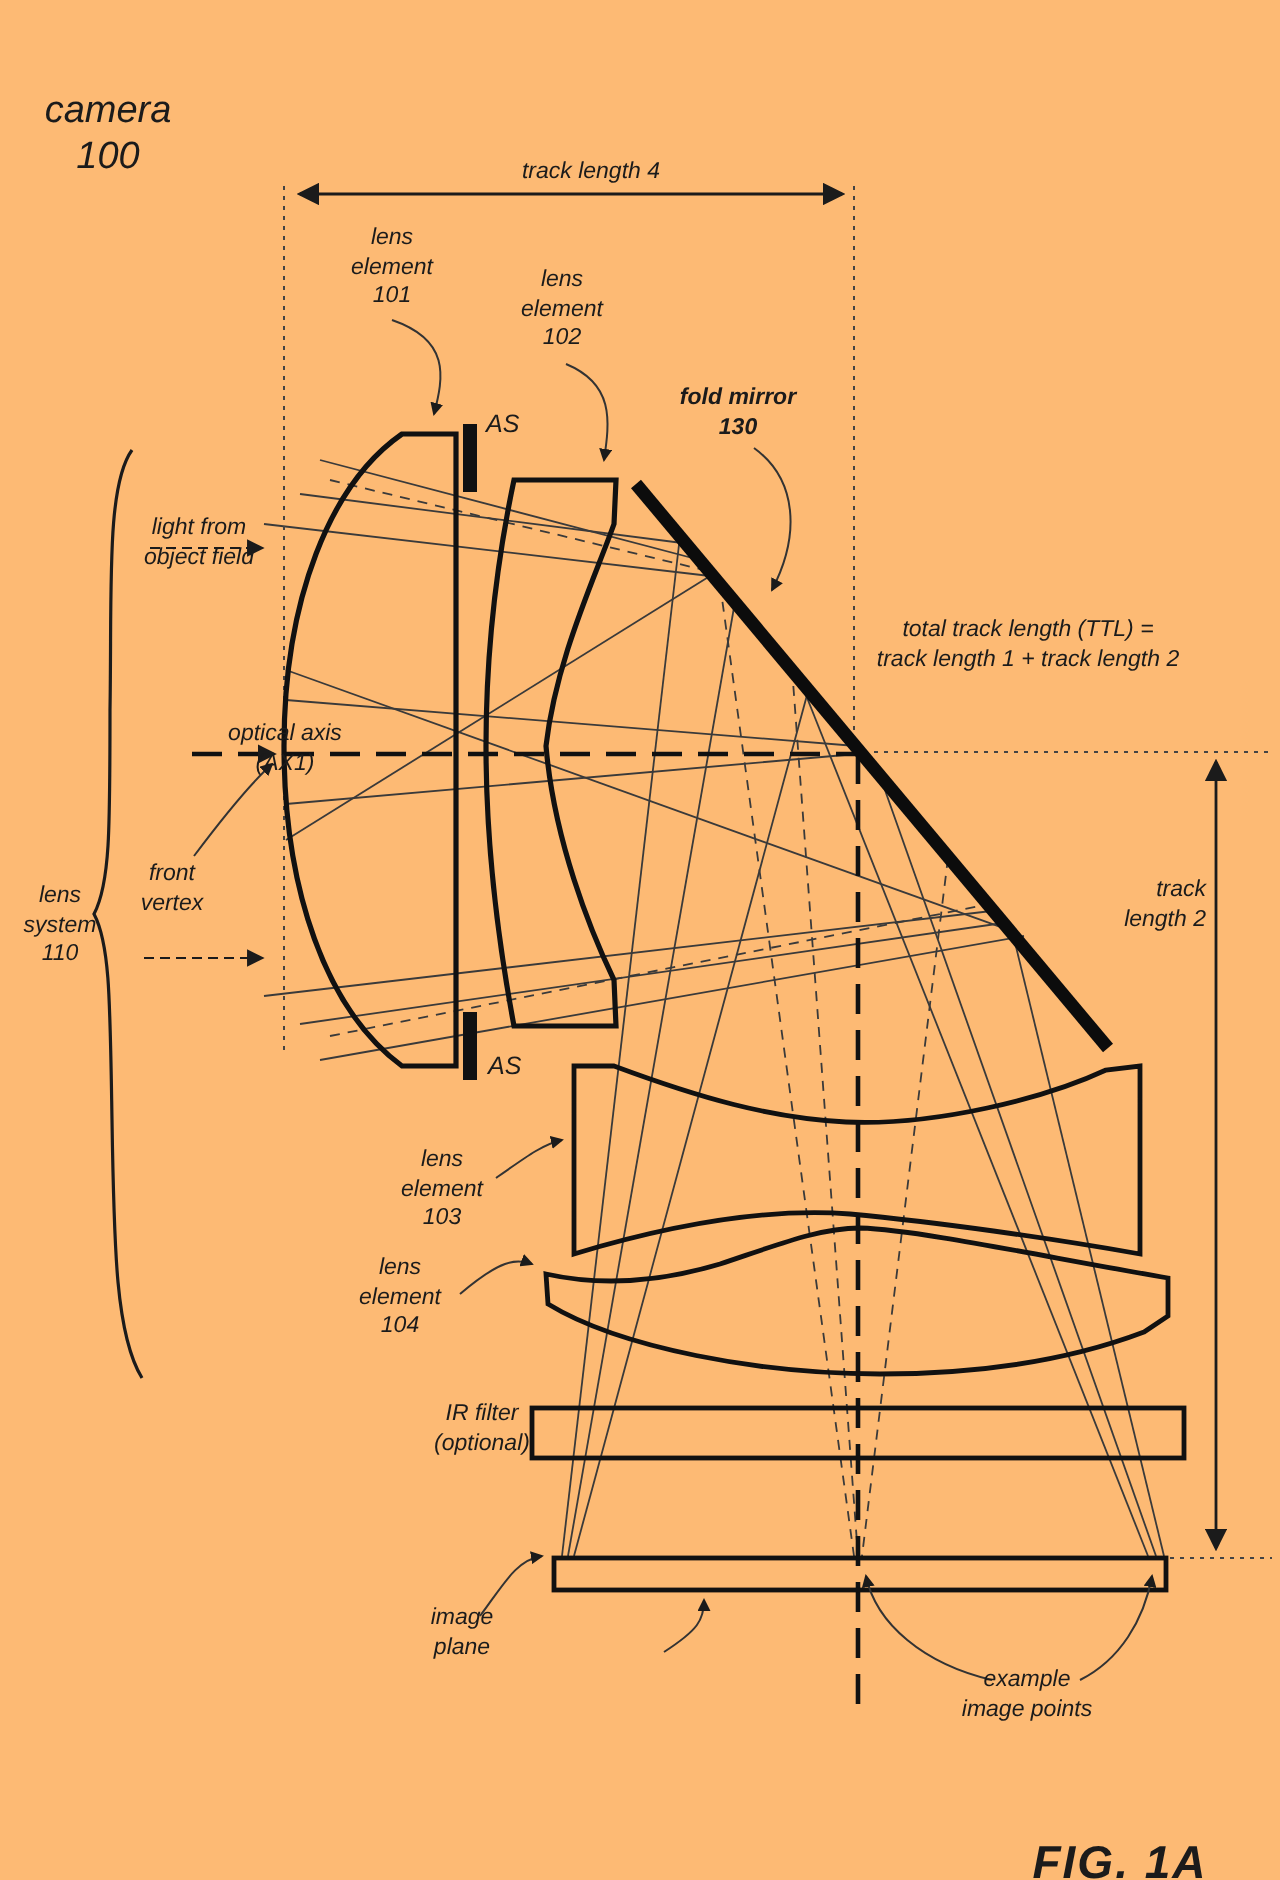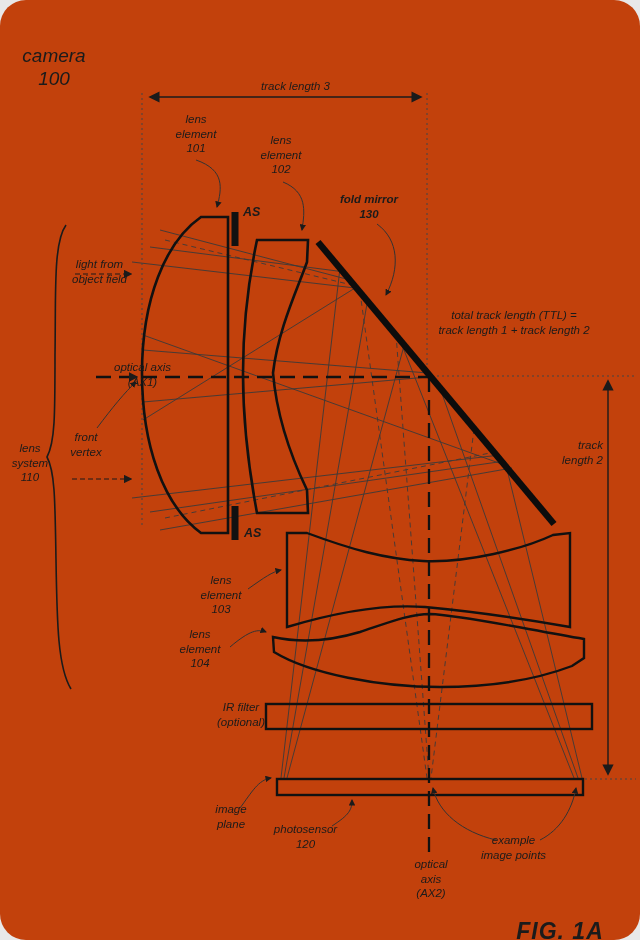--- a/index.html
+++ b/index.html
@@ -1,29 +1,28 @@
 <!DOCTYPE html>
 <html><head>
 <meta charset="utf-8">
 <style>
   html,body{margin:0;padding:0;background:#e8e8e8;}
   .stage{
-    position:relative;width:640px;height:940px;background:#c2410c;
+    position:relative;width:640px;height:940px;background:#fdba74;
     font-family:"Liberation Sans",sans-serif;color:#1b1b1b;overflow:hidden;
     margin:0 auto;
-    border-radius:26px;
   }
   .stage svg{position:absolute;left:0;top:0;}
   .lbl{
     position:absolute;font-style:italic;font-size:11.5px;line-height:1.28;
     text-align:center;white-space:pre-line;color:#1b1b1b;
   }
   .lbl.big{font-size:19px;line-height:1.22;}
   .lbl.fig{font-size:23px;font-weight:bold;line-height:1.1;letter-spacing:1px;}
-  .lbl.as{font-size:12.5px;text-align:left;font-weight:bold;}
+  .lbl.as{font-size:12.5px;text-align:left;font-weight:normal;}
   .lbl.right{text-align:right;}
 </style>
 </head>
 <body>
 
 <div class="stage">
 
   <svg width="640" height="940" viewBox="0 0 640 940">
     <defs>
       <marker id="ah" viewBox="0 0 10 10" refX="8.5" refY="5" markerWidth="8" markerHeight="8" orient="auto-start-reverse">
@@ -107,21 +106,21 @@
       <path d="M240,808 C252,792 258,780 271,778" marker-end="url(#ahs)"></path>
       <path d="M332,826 C349,815 352,810 352,800" marker-end="url(#ahs)"></path>
       <path d="M496,840 C462,832 438,812 433,788" marker-end="url(#ahs)"></path>
       <path d="M540,840 C560,830 572,810 576,788" marker-end="url(#ahs)"></path>
     </g>
   </svg>
 
   <div class="lbl big" style="left:16px;top:44px;width:76px;">camera
 100</div>
 
-  <div class="lbl" style="left:233px;top:79px;width:125px;">track length 3</div>
+  <div class="lbl" style="left:233px;top:79px;width:125px;">track length 4</div>
 
   <div class="lbl" style="left:158px;top:112px;width:76px;">lens
 element
 101</div>
 
   <div class="lbl" style="left:243px;top:133px;width:76px;">lens
 element
 102</div>
 
   <div class="lbl as" style="left:243px;top:204px;width:28px;">AS</div>
@@ -157,25 +156,20 @@
   <div class="lbl" style="left:162px;top:627px;width:76px;">lens
 element
 104</div>
 
   <div class="lbl" style="left:201px;top:700px;width:80px;">IR filter
 (optional)</div>
 
   <div class="lbl" style="left:196px;top:802px;width:70px;">image
 plane</div>
 
-  <div class="lbl" style="left:258px;top:822px;width:95px;">photosensor
-120</div>
 
   <div class="lbl" style="left:461px;top:833px;width:105px;">example
 image points</div>
 
-  <div class="lbl" style="left:397px;top:857px;width:68px;">optical
-axis
-(AX2)</div>
 
   <div class="lbl fig" style="left:504px;top:890px;width:112px;margin-top:29px;">FIG. 1A</div>
 
 </div>
 
 </body></html>

